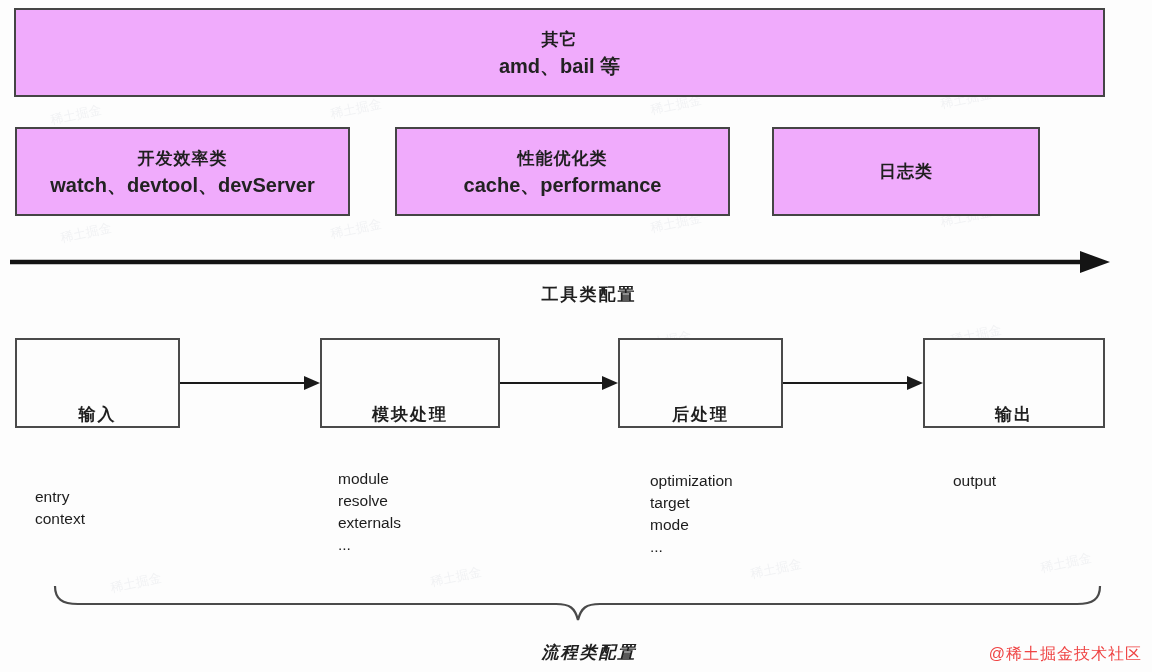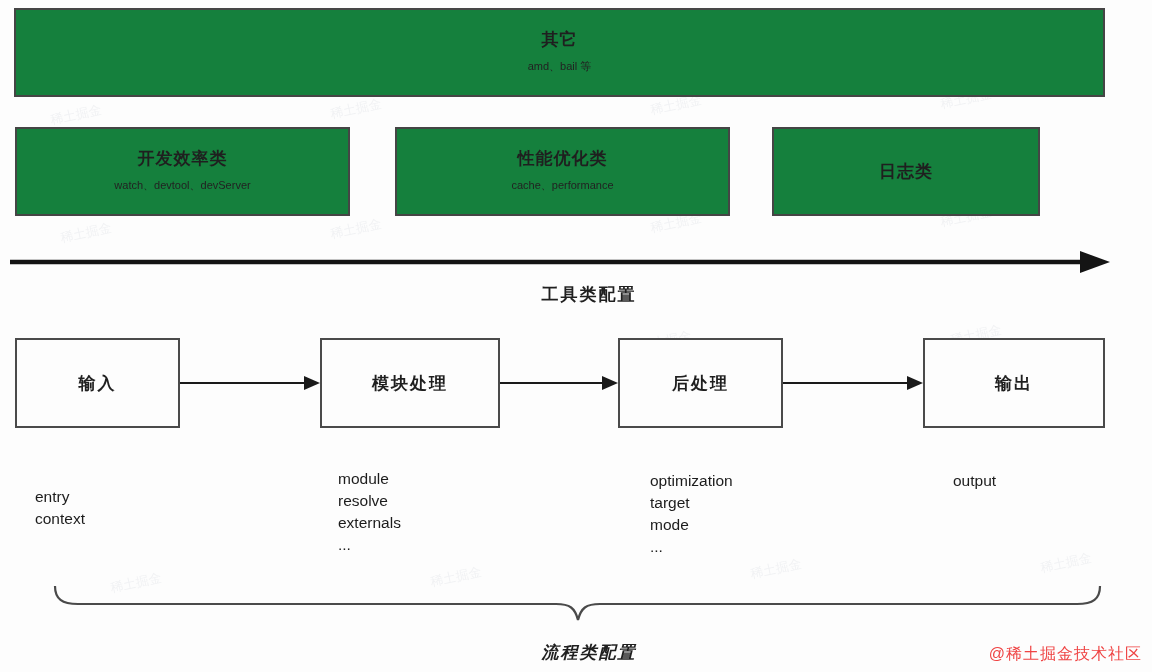--- a/index.html
+++ b/index.html
@@ -22,36 +22,36 @@
     font-size: 13px;
     color: #8a93a6;
     opacity: 0.10;
     transform: rotate(-12deg);
     white-space: nowrap;
     pointer-events: none;
   }
   .box {
     position: absolute;
     border: 2px solid #454545;
-    background: #15803d;
+    background: #f0abfc;
     display: flex;
     flex-direction: column;
     align-items: center;
     justify-content: center;
     box-sizing: border-box;
   }
   .box .title {
     font-size: 17px;
     font-weight: 600;
     letter-spacing: 1px;
     line-height: 26px;
   }
   .box .subtitle {
-    font-size: 11px;
-    font-weight: 400;
+    font-size: 20px;
+    font-weight: 700;
     line-height: 26px;
     color: #222;
   }
   .misc-box   { left: 14px;  top: 8px;   width: 1091px; height: 89px; }
   .tool-box-0 { left: 15px;  top: 127px; width: 335px;  height: 89px; }
   .tool-box-1 { left: 395px; top: 127px; width: 335px;  height: 89px; }
   .tool-box-2 { left: 772px; top: 127px; width: 268px;  height: 89px; }
 
   .axis-svg {
     position: absolute;
@@ -72,21 +72,21 @@
   .tool-axis-label { top: 283px; }
   .flow-axis-label { top: 641px; font-style: italic; }
 
   .flow-box {
     position: absolute;
     top: 338px;
     height: 90px;
     border: 2px solid #4a4a4a;
     background: #fdfdfd;
     display: flex;
-    align-items: center;
+    align-items: flex-end;
     justify-content: center;
     font-size: 17px;
     font-weight: 600;
     letter-spacing: 2px;
     box-sizing: border-box;
   }
   .flow-box-0 { left: 15px;  width: 165px; }
   .flow-box-1 { left: 320px; width: 180px; }
   .flow-box-2 { left: 618px; width: 165px; }
   .flow-box-3 { left: 923px; width: 182px; }

